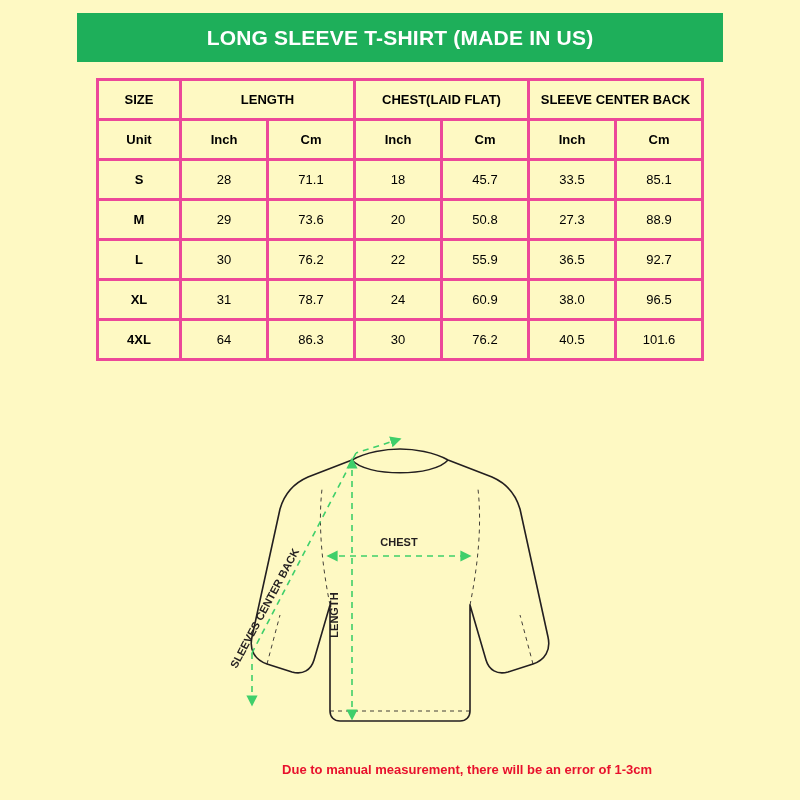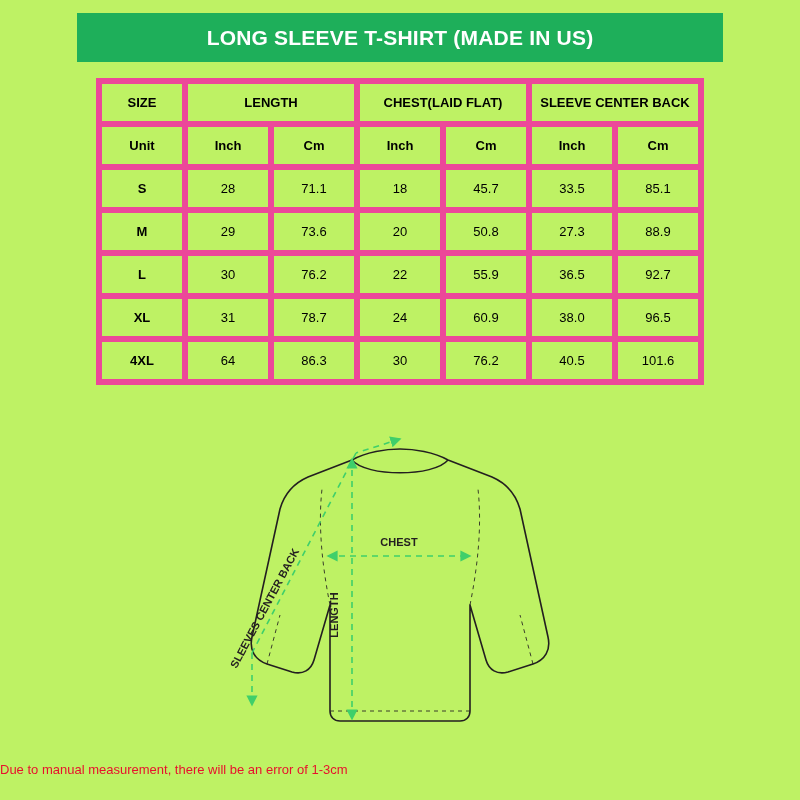--- a/index.html
+++ b/index.html
@@ -10,21 +10,21 @@
     width: 800px;
     height: 800px;
     background: #ffffff;
     font-family: "Liberation Sans", sans-serif;
     overflow: hidden;
   }
   .page {
     position: relative;
     width: 800px;
     height: 800px;
-    background: #bef264;
+    background: #fef9c3;
   }
 
   
   .header {
     position: absolute;
     left: 77px;
     top: 13px;
     width: 646px;
     height: 49px;
     background: #1eaf5a;
@@ -45,21 +45,21 @@
   .size-table {
     position: absolute;
     left: 96px;
     top: 78px;
     width: 608px;
     border-collapse: collapse;
     table-layout: fixed;
   }
   .size-table th,
   .size-table td {
-    border: 6px solid #ec4899;
+    border: 3px solid #ec4899;
     text-align: center;
     font-size: 13px;
     color: #000000;
     height: 37px;
     padding: 0;
     font-weight: normal;
   }
   .size-table th {
     font-weight: bold;
   }
@@ -77,24 +77,24 @@
     width: 667px;
     height: 330px;
   }
 
   
   .footer-note {
     position: absolute;
     left: 0;
     top: 762px;
     width: 652px;
-    text-align: left;
+    text-align: right;
     color: #e8112d;
     font-size: 13px;
-    font-weight: normal;
+    font-weight: bold;
   }
 </style>
 </head>
 <body>
 
 <div class="page">
 
   <div class="header">
     <div class="header-title">LONG SLEEVE T-SHIRT (MADE IN US)</div>
   </div>

